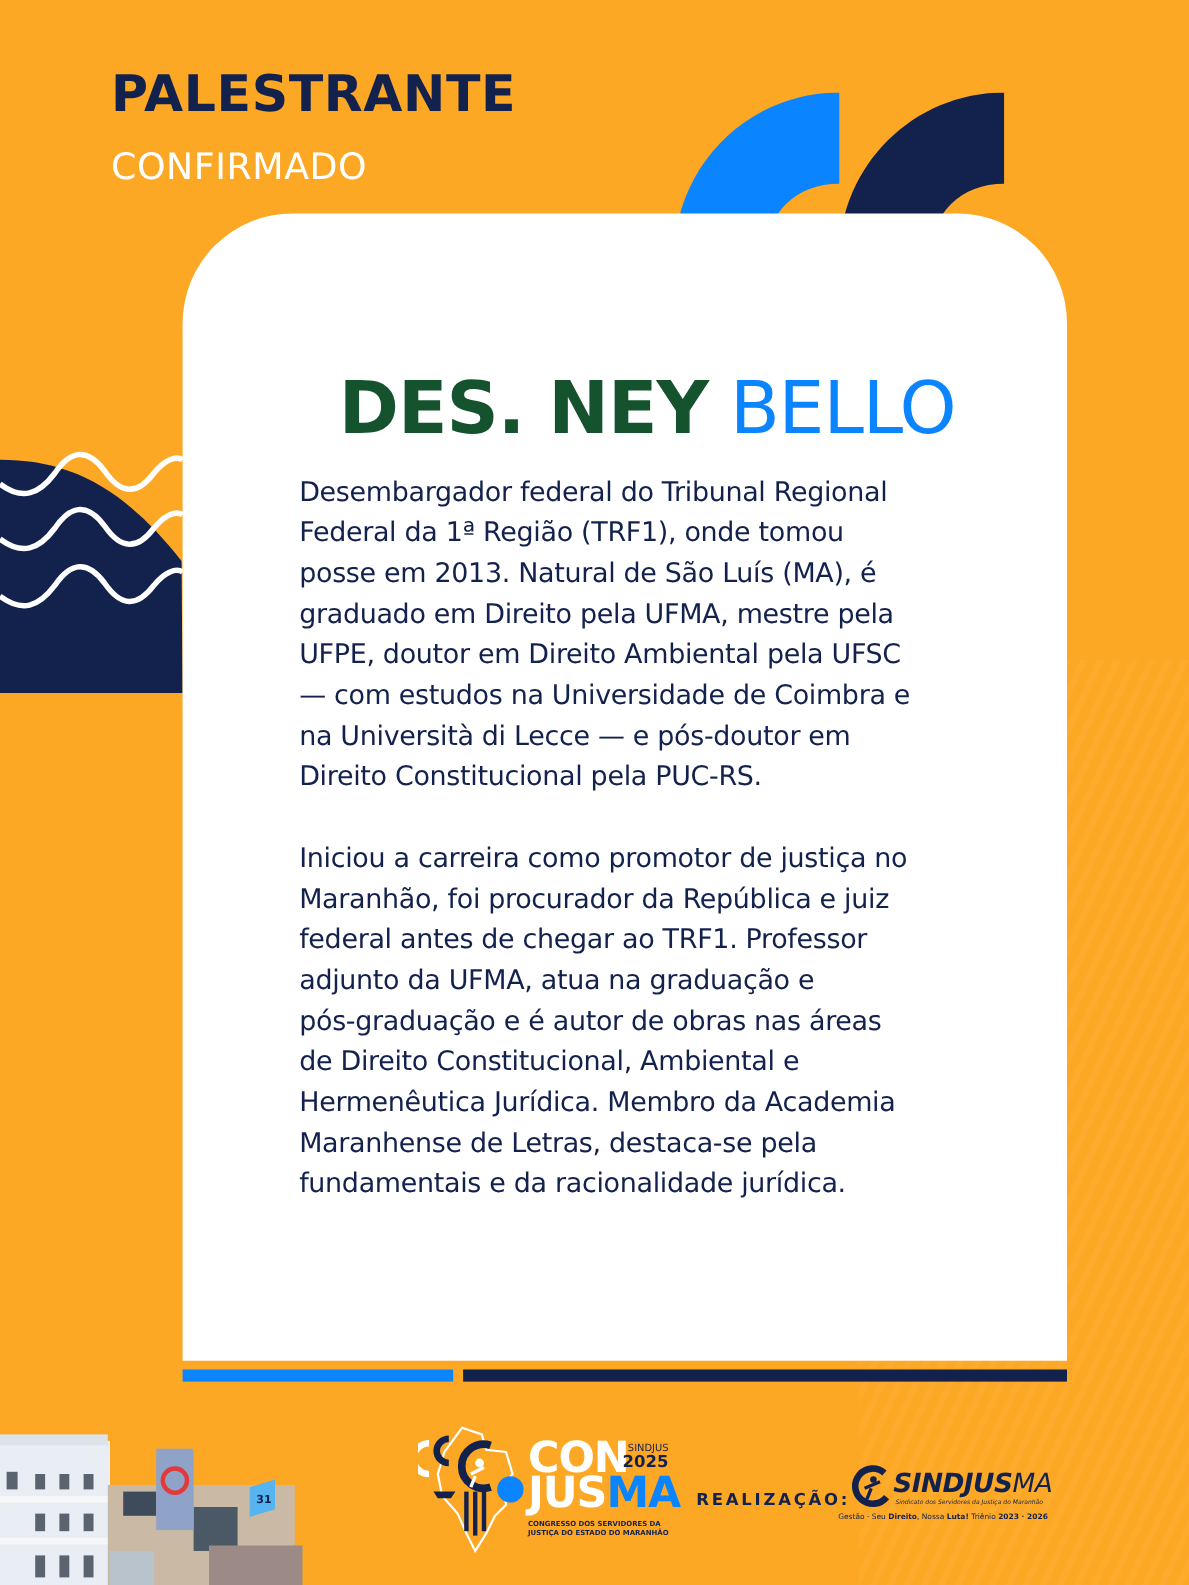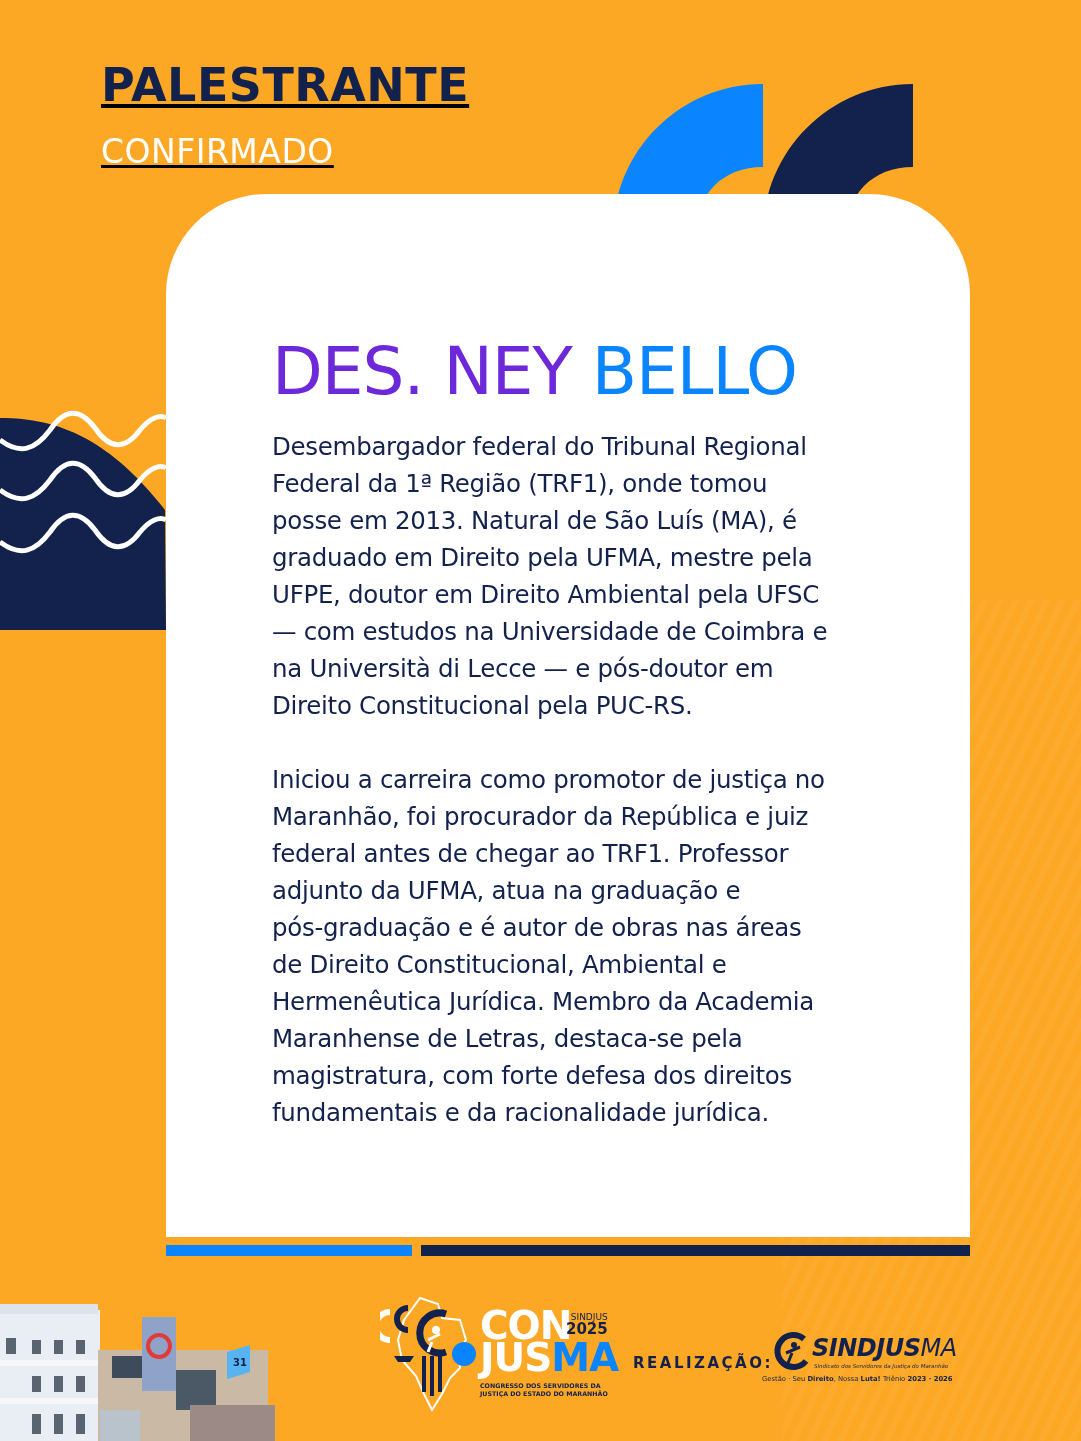--- a/index.html
+++ b/index.html
@@ -5,40 +5,40 @@
   html, body { margin: 0; padding: 0; }
   body {
     width: 1081px; height: 1441px; position: relative; overflow: hidden;
     background: #FDA825;
     font-family: "Liberation Sans", "DejaVu Sans", sans-serif;
   }
   .bg-pattern {
     position: absolute; right: 0; top: 600px; width: 300px; height: 841px;
     background: repeating-linear-gradient(115deg, rgba(255,255,255,0.04) 0 6px, rgba(255,255,255,0) 6px 14px);
   }
-  .header { position: absolute; left: 101px; top: 60px; text-decoration: underline; }
+  .header { position: absolute; left: 101px; top: 60px; }
   .header .h1 {
     font-weight: 700; font-size: 46px; line-height: 50px; color: #13214D; letter-spacing: 0.5px;
     font-family: "DejaVu Sans", sans-serif;
   }
   .header .h2 {
     font-size: 33px; line-height: 36px; color: #FFFFFF; letter-spacing: 0.5px;
     font-family: "DejaVu Sans", sans-serif; font-weight: 400; margin-top: 24px;
   }
   .quote { position: absolute; top: 84px; }
   .card {
     position: absolute; left: 166px; top: 194px; width: 804px; height: 1043px;
     background: #FFFFFF; border-radius: 100px 100px 0 0;
   }
   .waves { position: absolute; left: 0; top: 400px; }
   .name {
     position: absolute; left: 272px; top: 336px; font-size: 66px; line-height: 72px;
     font-family: "DejaVu Sans", sans-serif; letter-spacing: -1px; white-space: nowrap;
   }
-  .name .first { color: #6d28d9; font-weight: 400; }
+  .name .first { color: #14532d; font-weight: 700; margin-left: 36px; }
   .name .last { color: #0A84FF; font-weight: 400; }
   .bio {
     position: absolute; left: 272px; top: 428px; width: 620px;
     font-family: "DejaVu Sans", sans-serif; font-size: 24.5px; line-height: 37px;
     color: #13214D; letter-spacing: -0.3px;
   }
   .bio .para { margin: 0 0 37px 0; }
   .bio .line { display: block; white-space: nowrap; }
   .bar-blue { position: absolute; left: 166px; top: 1245px; width: 246px; height: 11px; background: #0A84FF; }
   .bar-navy { position: absolute; left: 421px; top: 1245px; width: 549px; height: 11px; background: #13214D; }
@@ -123,21 +123,20 @@
   </div>
   <div class="para">
     <span class="line">Iniciou a carreira como promotor de justiça no</span>
     <span class="line">Maranhão, foi procurador da República e juiz</span>
     <span class="line">federal antes de chegar ao TRF1. Professor</span>
     <span class="line">adjunto da UFMA, atua na graduação e</span>
     <span class="line">pós-graduação e é autor de obras nas áreas</span>
     <span class="line">de Direito Constitucional, Ambiental e</span>
     <span class="line">Hermenêutica Jurídica. Membro da Academia</span>
     <span class="line">Maranhense de Letras, destaca-se pela</span>
-    <span class="line">magistratura, com forte defesa dos direitos</span>
     <span class="line">fundamentais e da racionalidade jurídica.</span>
   </div>
 </div>
 
 <div class="bar-blue"></div>
 <div class="bar-navy"></div>
 
 <svg class="buildings" width="290" height="151" viewBox="0 0 290 151">
 
   <rect x="0" y="20" width="100" height="131" fill="#E8EEF3"></rect>

